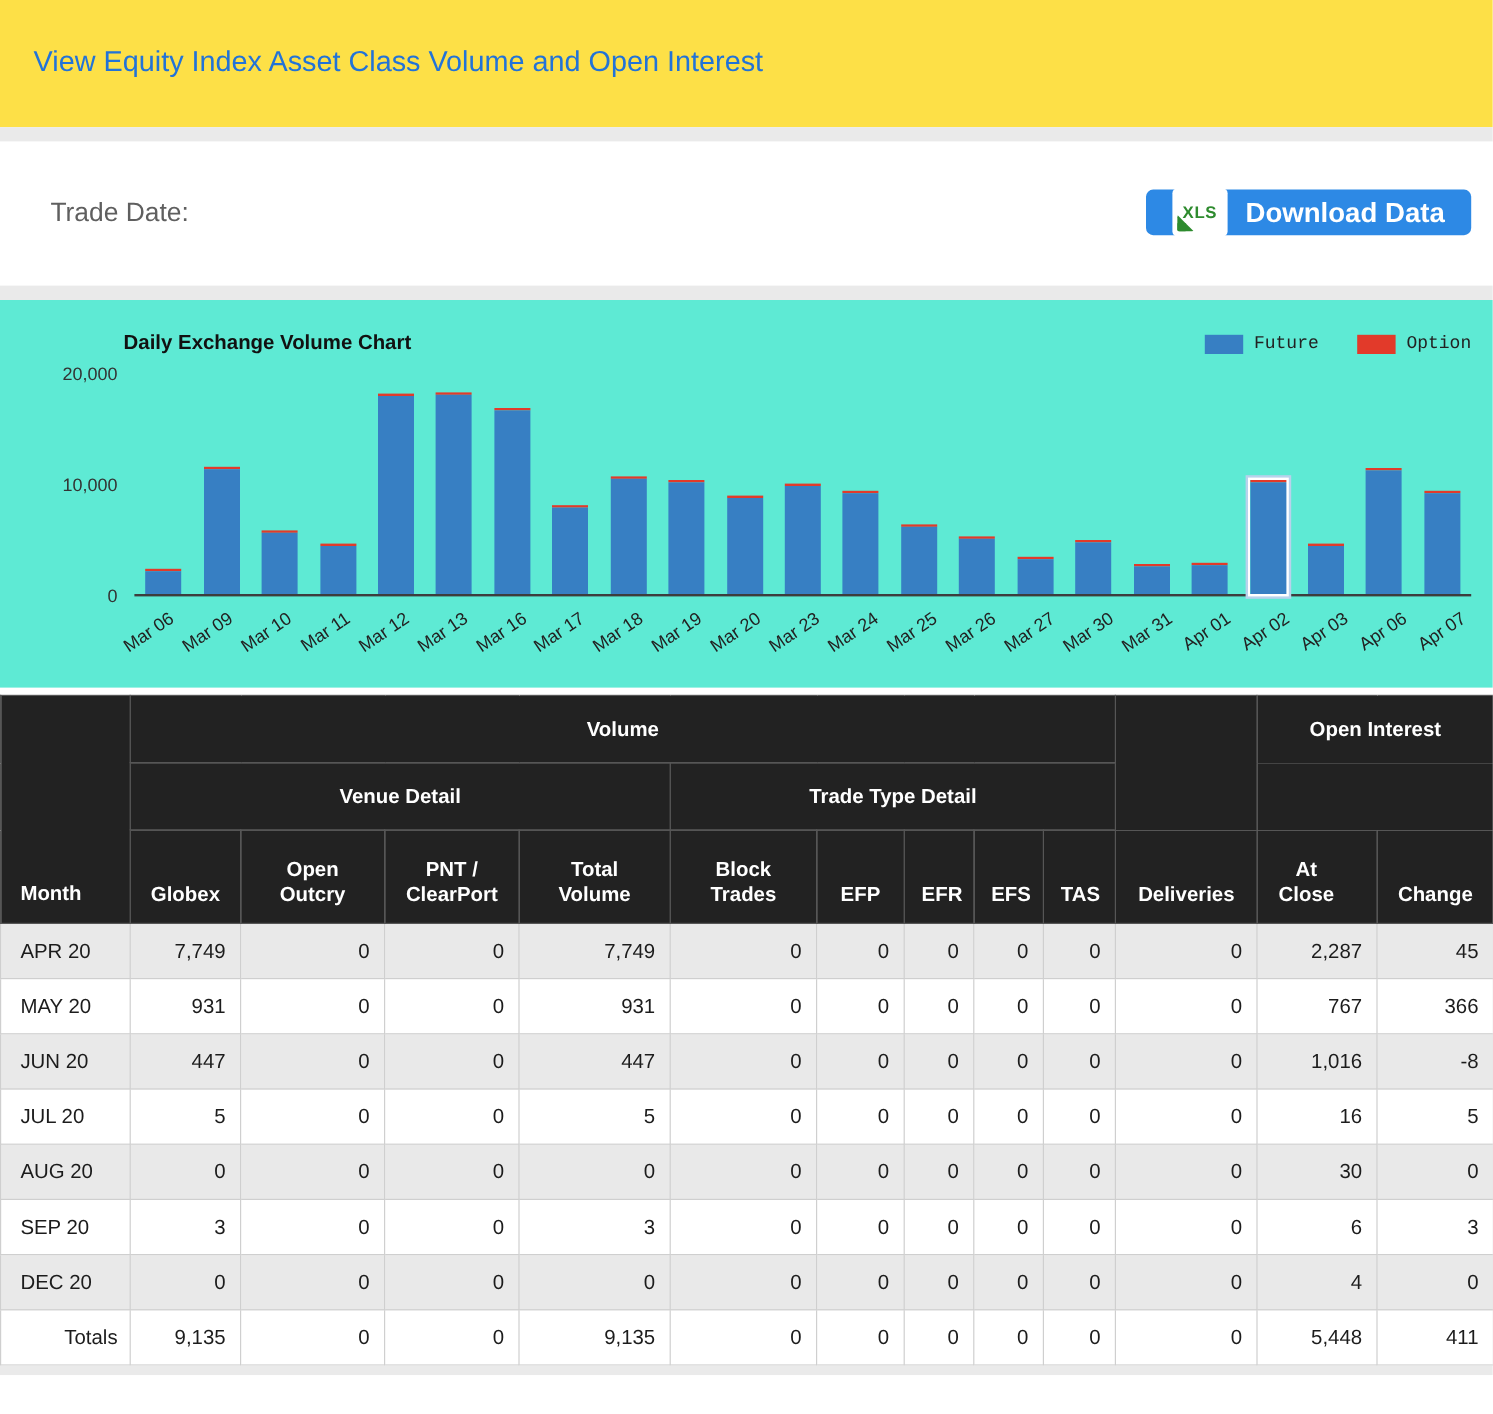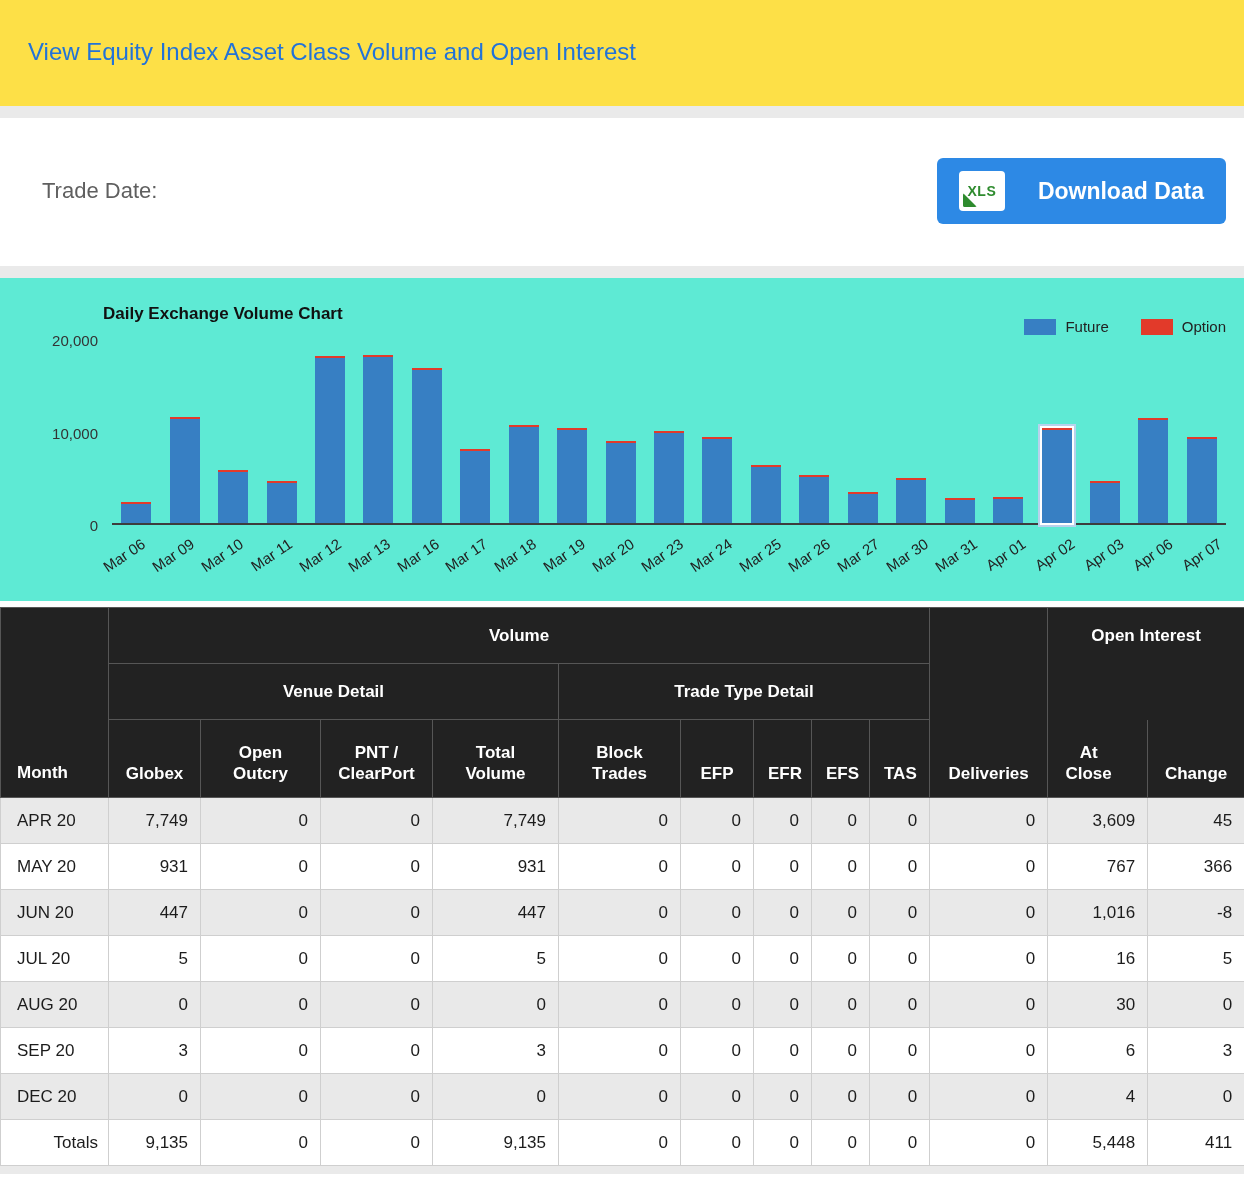--- a/index.html
+++ b/index.html
@@ -23,44 +23,44 @@
     border: 1px solid #c6c6c6; border-radius: 8px;
     display: flex; align-items: center; padding: 0 26px;
     font-size: 22px; color: #1d1d1d; cursor: pointer;
   }
   .date-select .caret {
     margin-left: auto; width: 0; height: 0;
     border-left: 9px solid transparent; border-right: 9px solid transparent;
     border-top: 11px solid #3c3c3c;
   }
   .download-btn {
-    margin-left: auto; height: 66px; background: #2d89e5;
+    margin-left: auto; height: 38px; background: #2d89e5;
     border: none; border-radius: 6px;
-    display: flex; align-items: center; gap: 33px;
+    display: flex; align-items: center; gap: 15px;
     padding: 0 22px; cursor: pointer;
   }
   .download-btn .label { color: #fff; font-size: 23px; font-weight: bold; }
   .xls-icon {
     background: #fff; border-radius: 4px; width: 46px; height: 40px;
     display: flex; align-items: center; justify-content: center;
     font-weight: bold; font-size: 14px; color: #2e8b2e;
     position: relative; letter-spacing: 0.5px;
   }
   .xls-icon::after {
     content: ""; position: absolute; left: 4px; bottom: 4px;
     width: 0; height: 0;
     border-top: 7px solid transparent; border-right: 7px solid transparent;
     border-left: 7px solid #2e8b2e; border-bottom: 7px solid #2e8b2e;
     border-radius: 2px;
   }
 
   
   .chart-section { background: #5eead4; padding: 26px 0 14px; position: relative; }
   .chart-title { margin-left: 103px; font-size: 17px; font-weight: bold; color: #111; }
-  .legend { position: absolute; right: 18px; top: 40px; display: flex; gap: 32px; }
+  .legend { position: absolute; right: 18px; top: 28px; display: flex; gap: 32px; font-family: Liberation Mono, monospace; }
   .legend-item { display: flex; align-items: center; gap: 9px; font-size: 15px; color: #222; cursor: pointer; }
   .swatch { width: 32px; height: 16px; display: inline-block; }
   .chart-row { display: flex; margin-top: 16px; padding-left: 12px; }
   .y-axis { width: 100px; position: relative; height: 185px; flex: none; }
   .ytick { position: absolute; right: 14px; transform: translateY(-50%); font-size: 15px; color: #333; white-space: nowrap; }
   .plot {
     flex: 1; margin-right: 18px; height: 185px;
     display: flex; align-items: flex-end;
     border-bottom: 2px solid #3d3d3d;
   }
@@ -401,21 +401,21 @@
         <td class="num-cell">7,749</td>
         <td class="num-cell">0</td>
         <td class="num-cell">0</td>
         <td class="num-cell">7,749</td>
         <td class="num-cell">0</td>
         <td class="num-cell">0</td>
         <td class="num-cell">0</td>
         <td class="num-cell">0</td>
         <td class="num-cell">0</td>
         <td class="num-cell">0</td>
-        <td class="num-cell">3,609</td>
+        <td class="num-cell">2,287</td>
         <td class="num-cell">45</td>
       </tr>
       <tr class="even">
         <td class="month-cell">MAY 20</td>
         <td class="num-cell">931</td>
         <td class="num-cell">0</td>
         <td class="num-cell">0</td>
         <td class="num-cell">931</td>
         <td class="num-cell">0</td>
         <td class="num-cell">0</td>

